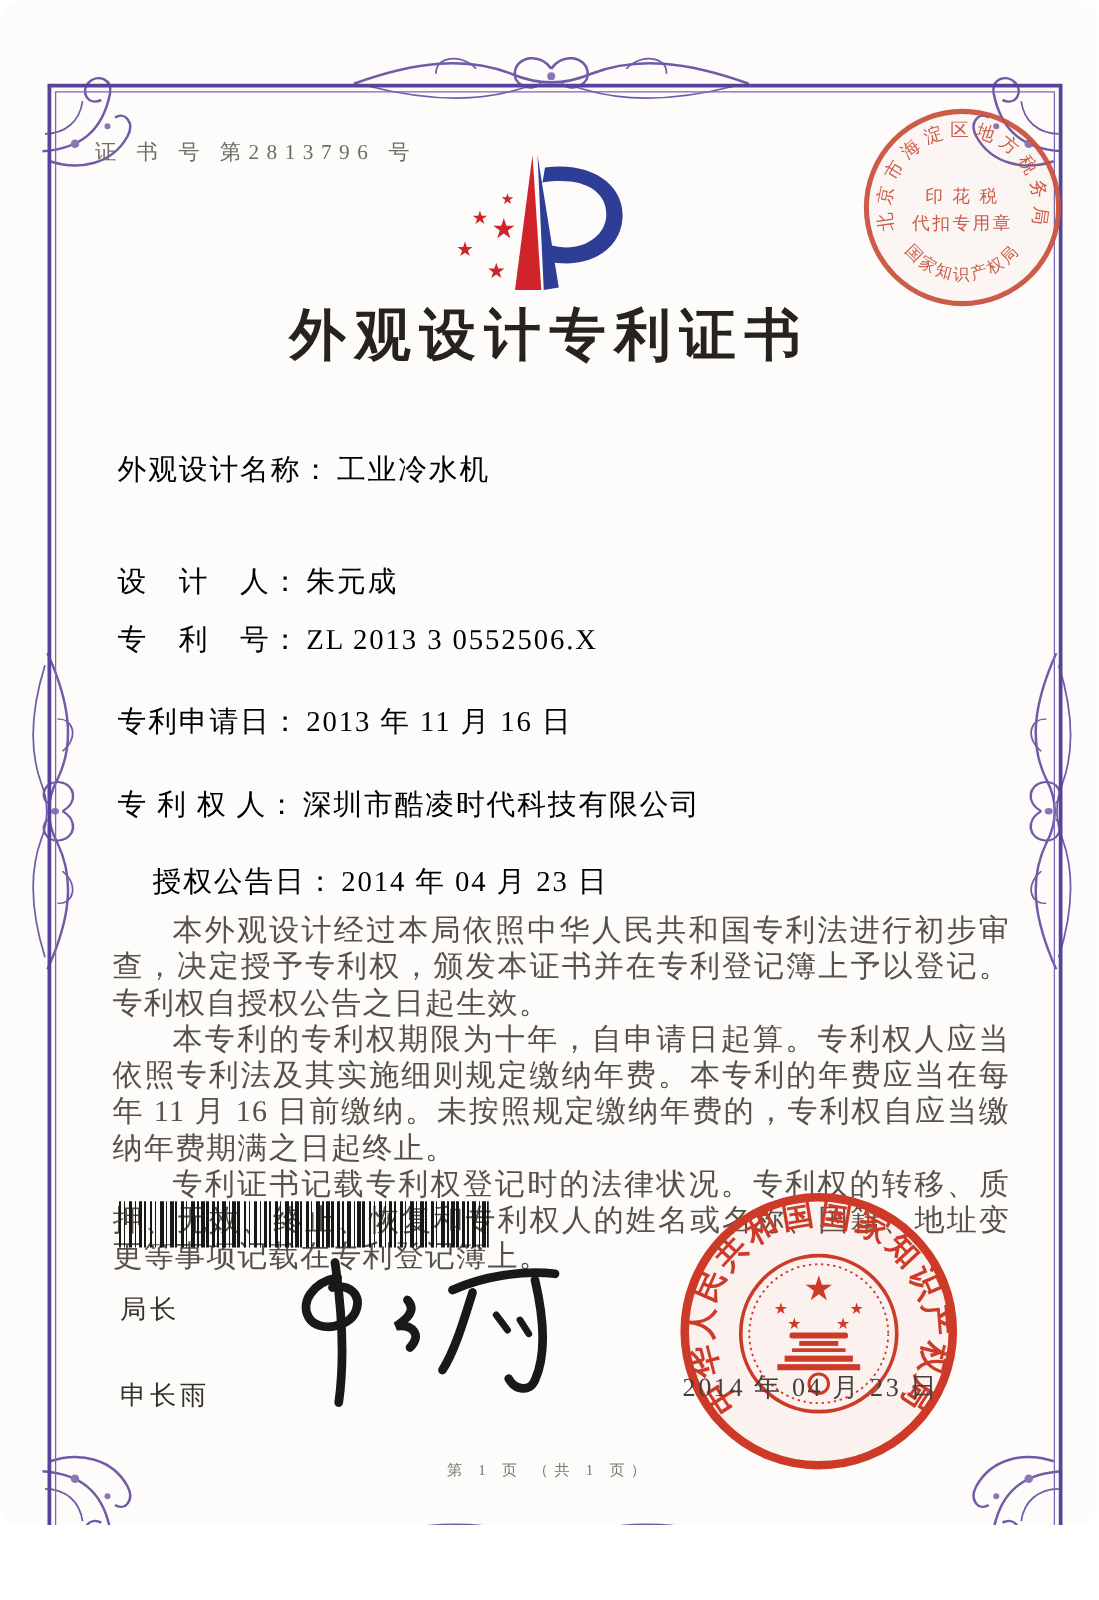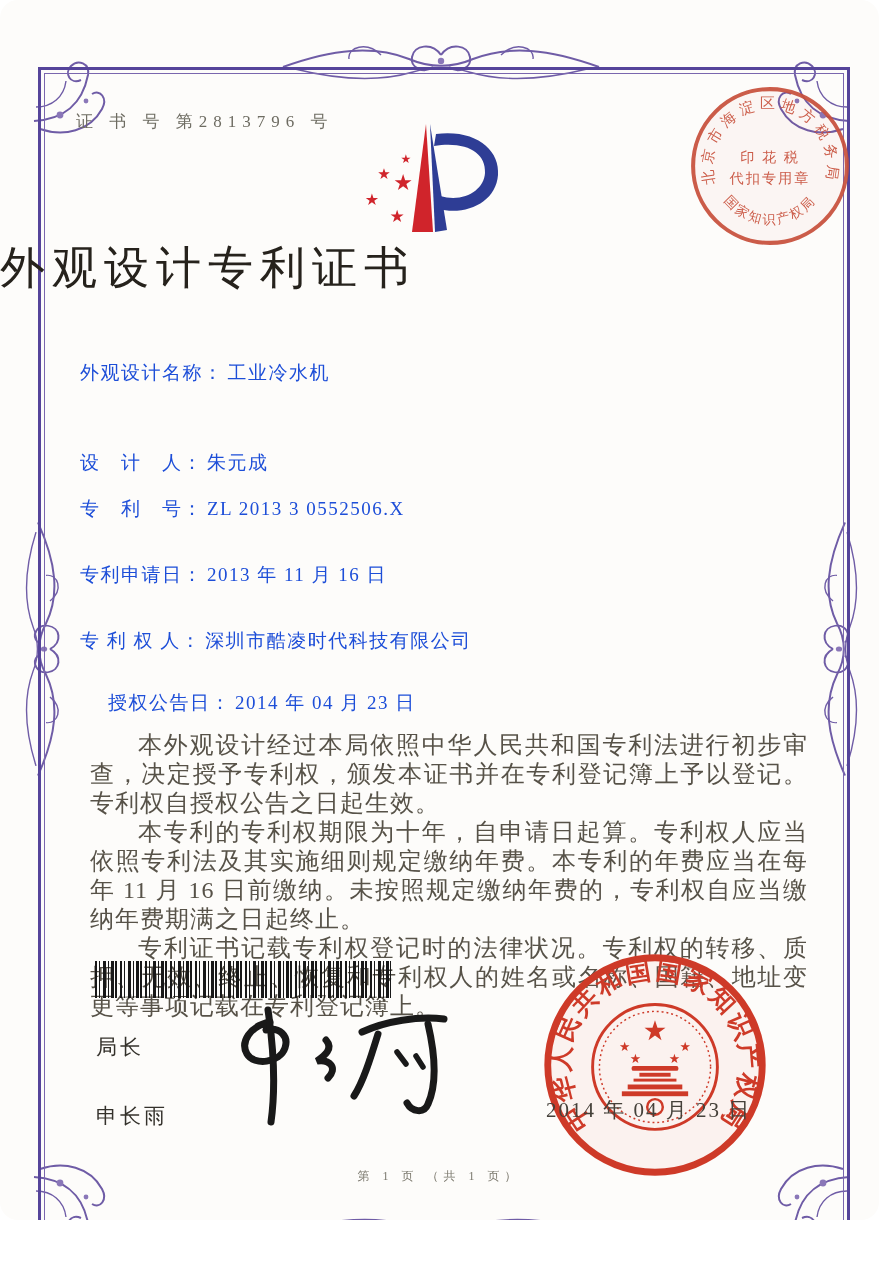--- a/index.html
+++ b/index.html
@@ -16,25 +16,25 @@
   }
   .frame::after{
     content:"";position:absolute;inset:3px;border:1px solid #7a66ae;
   }
   .orn-svg{position:absolute;left:0;top:0;pointer-events:none;}
   .cert-no{
     left:76px;top:110px;font-size:17px;letter-spacing:6px;color:#6e6c62;
   }
   .logo-svg{left:326px;top:118px;}
   .title{
-    left:0;top:238px;width:879px;margin:0;
-    font-size:45px;font-weight:400;letter-spacing:7px;color:#26221c;
+    left:0;top:238px;width:879px;margin:0;text-align:center;
+    font-size:45px;font-weight:700;letter-spacing:7px;color:#26221c;
   }
   .stamp-svg{left:684px;top:80px;opacity:.93;}
-  .field{left:80px;font-size:19px;letter-spacing:1.5px;color:#1d4ed8;white-space:nowrap;}
+  .field{left:94px;font-size:23px;letter-spacing:1.5px;color:#000000;white-space:nowrap;}
   .field .fvalue{margin-left:4px;}
   .f0{top:360px;} .f1{top:428px;margin-top:22px;} .f2{top:496px;}
   .f3{top:562px;} .f4{top:628px;} .f5{top:690px;margin-left:28px;}
   .body-text{
     left:90px;top:731px;width:718px;font-size:24px;line-height:29px;
     letter-spacing:1px;color:#575248;text-align:justify;
   }
   .body-text p{margin:0;text-indent:2em;}
   .barcode{
     left:95px;top:961px;width:296px;height:37px;

